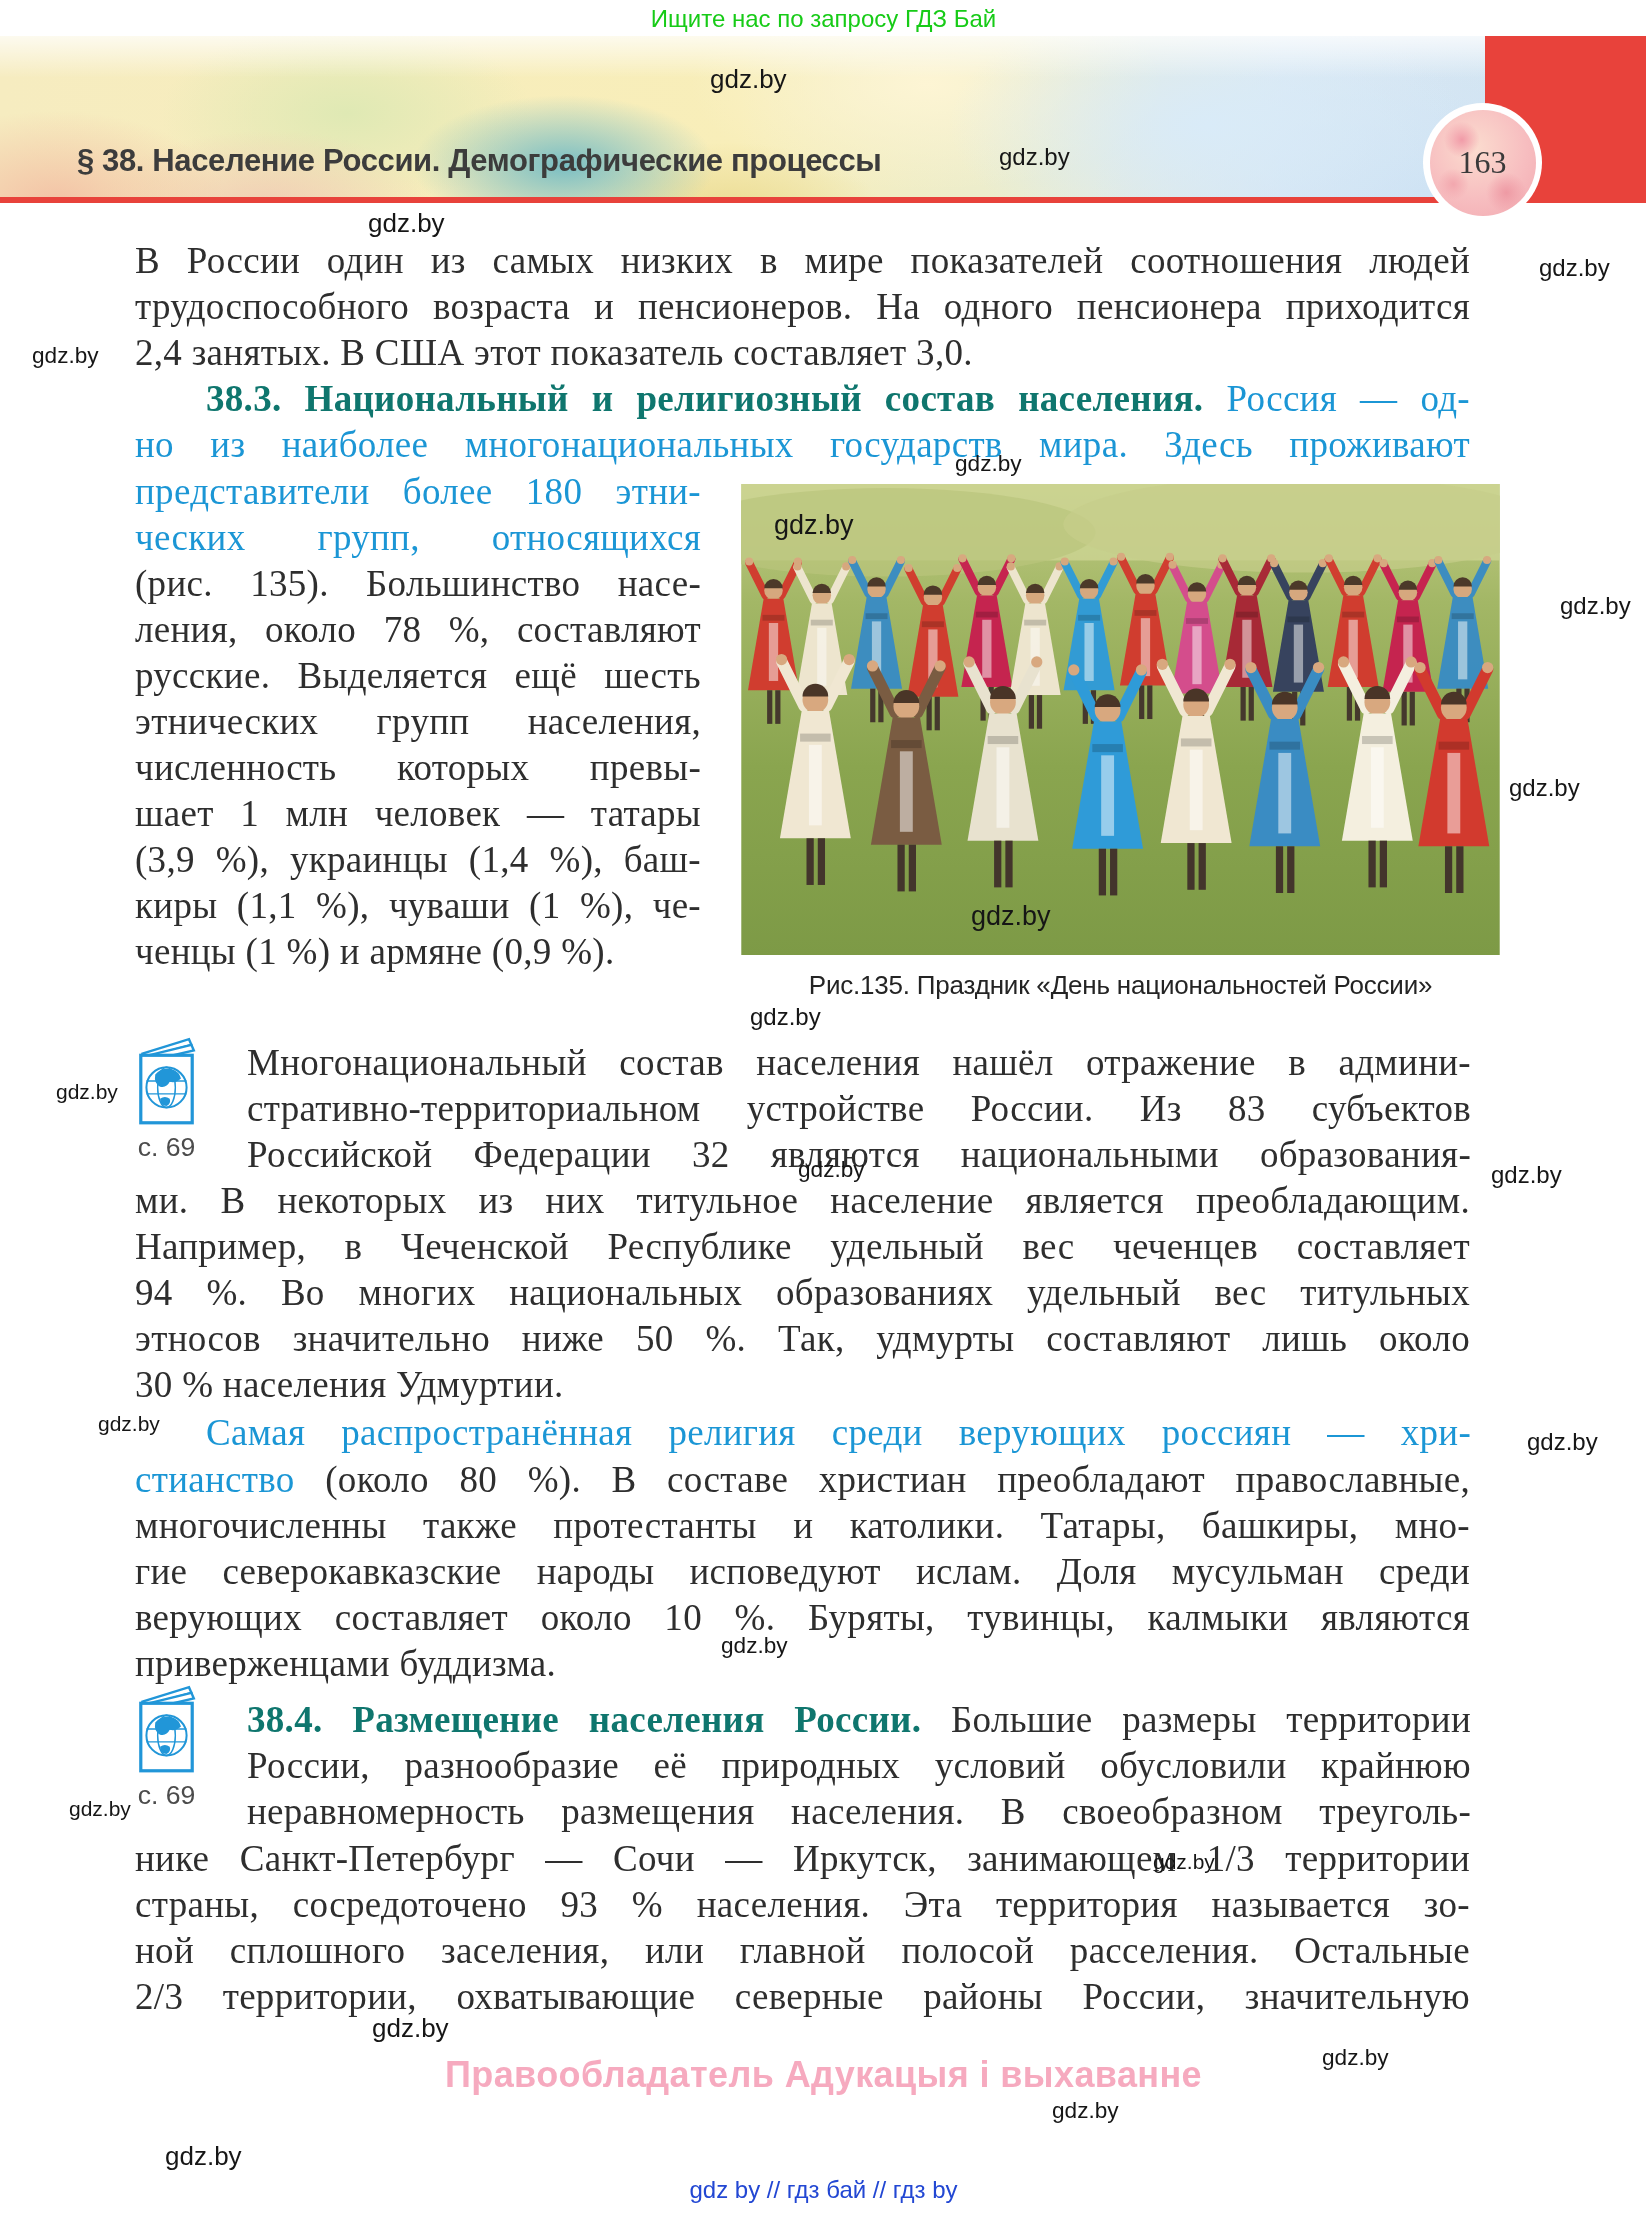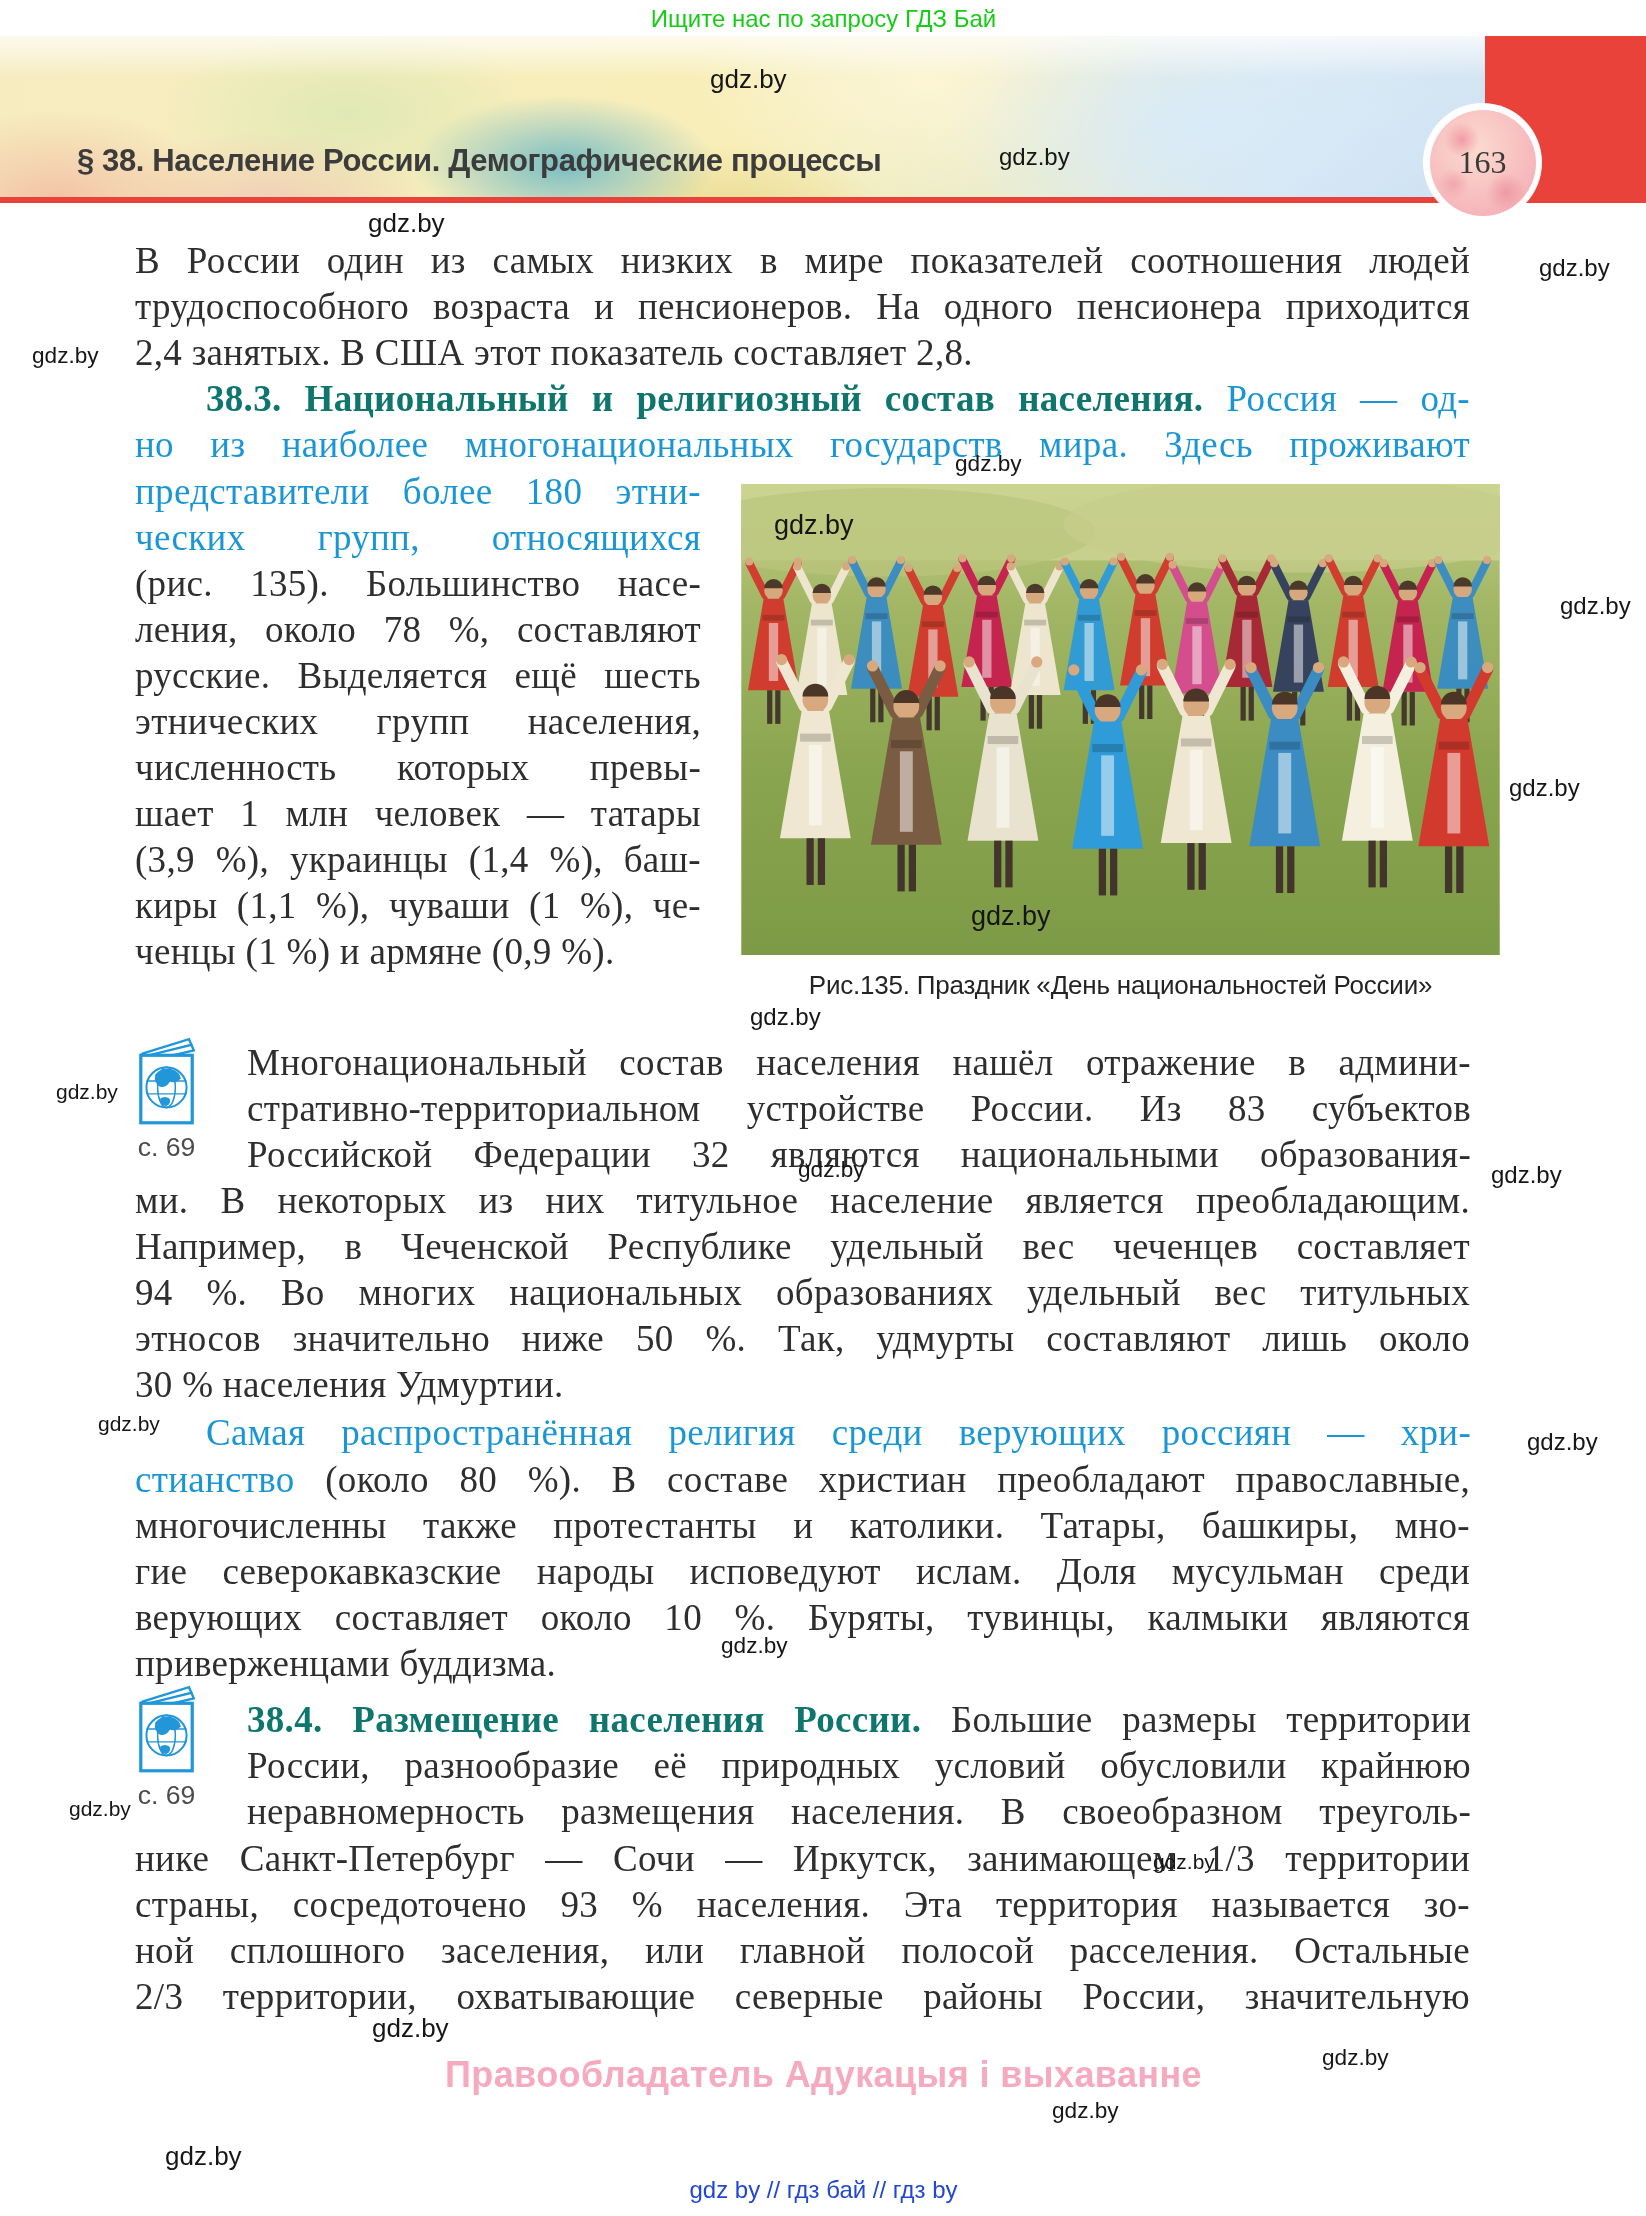--- a/index.html
+++ b/index.html
@@ -74,21 +74,21 @@
 <div class="hdr-title">§ 38. Население России. Демографические процессы</div>
 <div class="page-circle">
   <div class="page-circle-inner">
     <span class="page-num">163</span>
   </div>
 </div>
 
 <div class="tb" style="left:135px;top:238px;width:1335px;">
     <div class="ln jl"><span class="c-k">В России один из самых низких в мире показателей соотношения людей</span></div>
     <div class="ln jl"><span class="c-k">трудоспособного возраста и пенсионеров. На одного пенсионера приходится</span></div>
-    <div class="ln"><span class="c-k">2,4 занятых. В США этот показатель составляет 2,8.</span></div>
+    <div class="ln"><span class="c-k">2,4 занятых. В США этот показатель составляет 3,0.</span></div>
   </div>
 <div class="tb ind1" style="left:135px;top:376px;width:1335px;">
     <div class="ln jl"><span class="c-t">38.3. Национальный и религиозный состав населения.</span><span class="c-b"> Россия — од-</span></div>
     <div class="ln jl"><span class="c-b">но из наиболее многонациональных государств мира. Здесь проживают</span></div>
   </div>
 <div class="tb" style="left:135px;top:469px;width:566px;">
     <div class="ln jl"><span class="c-b">представители более 180 этни-</span></div>
     <div class="ln jl"><span class="c-b">ческих групп, относящихся</span></div>
     <div class="ln jl"><span class="c-k">(рис. 135). Большинство насе-</span></div>
     <div class="ln jl"><span class="c-k">ления, около 78 %, составляют</span></div>

